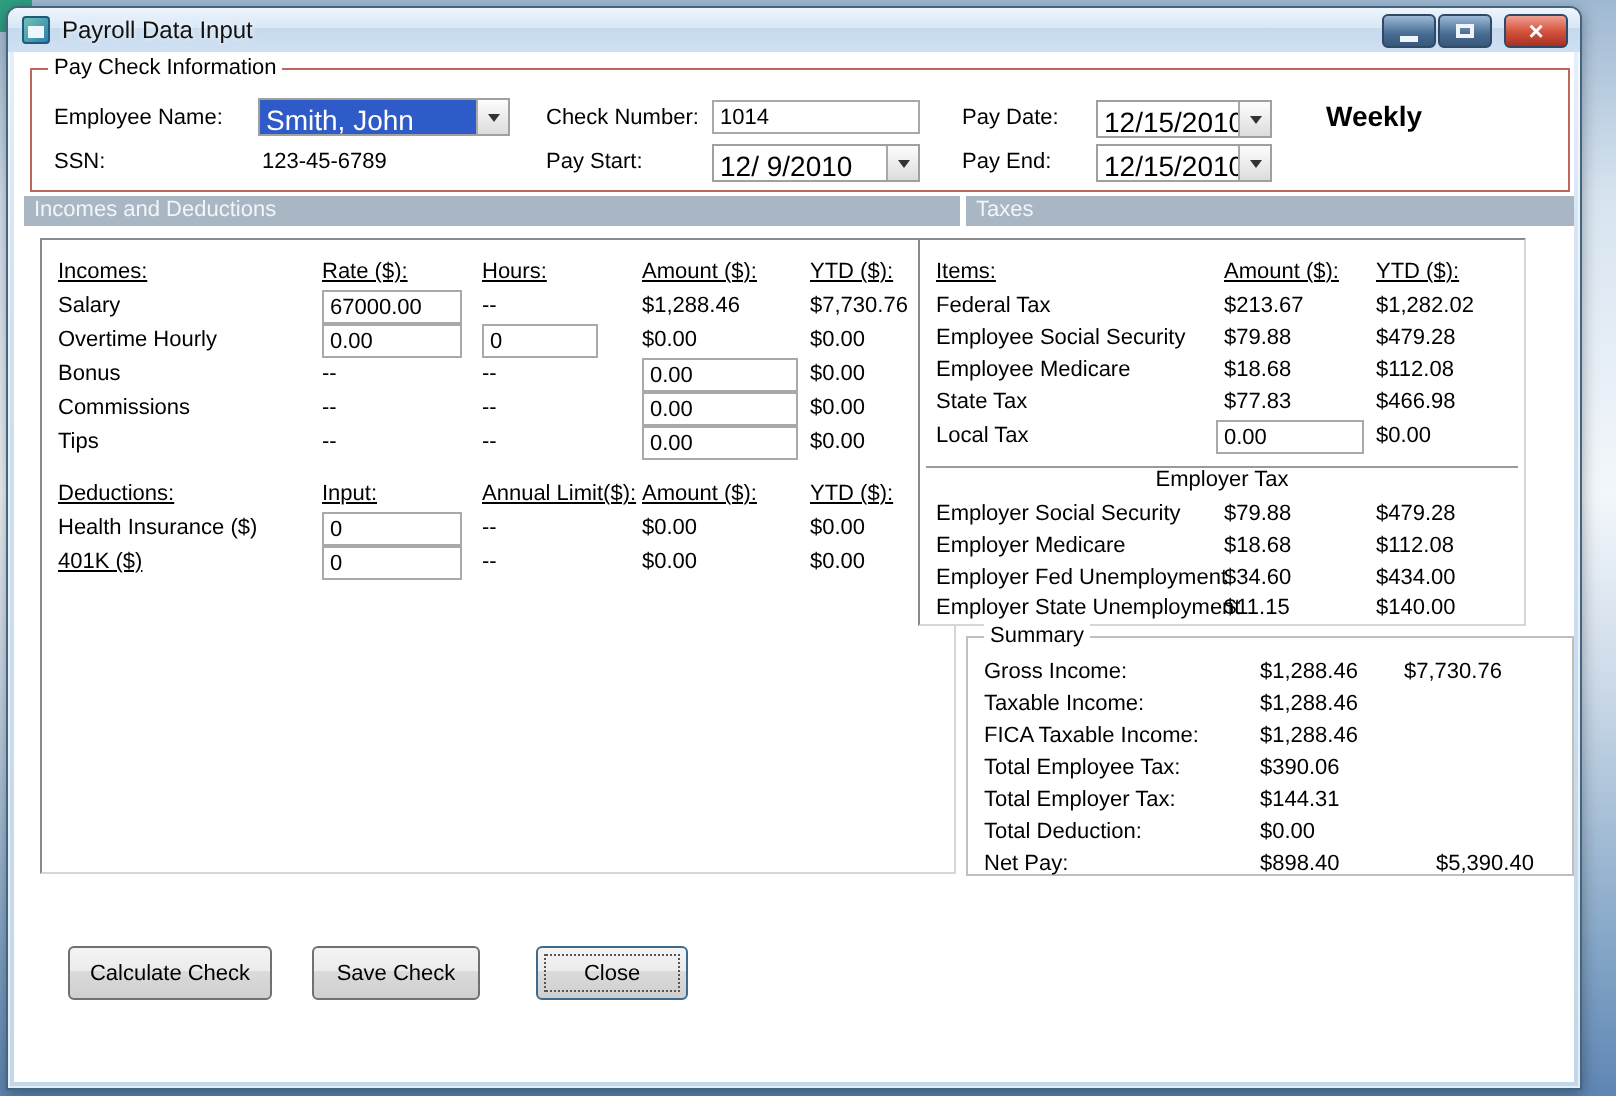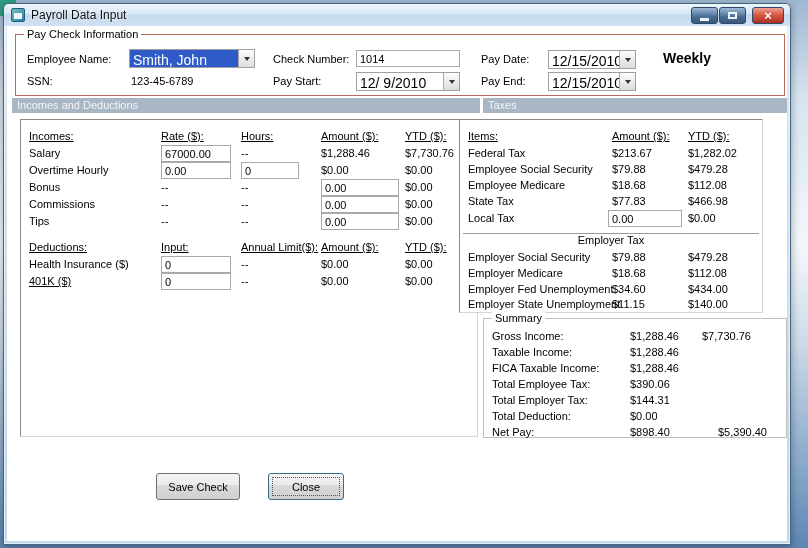--- a/index.html
+++ b/index.html
@@ -238,18 +238,19 @@
         <span class="cell sc2" style="top:75px;">$144.31</span>
 
         <span class="cell sc1" style="top:91px;">Total Deduction:</span>
         <span class="cell sc2" style="top:91px;">$0.00</span>
 
         <span class="cell sc1" style="top:107px;">Net Pay:</span>
         <span class="cell sc2" style="top:107px;">$898.40</span>
         <span class="cell sc3" style="top:107px;margin-left:16px;">$5,390.40</span>
       </div>
 
+      <button class="btn" style="left:27px;top:447px;width:102px;">Calculate Check</button>
       <button class="btn" style="left:149px;top:447px;width:84px;">Save Check</button>
       <button class="btn focused" style="left:261px;top:447px;width:76px;">Close</button>
 
     </div>
   </div>
 </div>
 
 </body></html>

